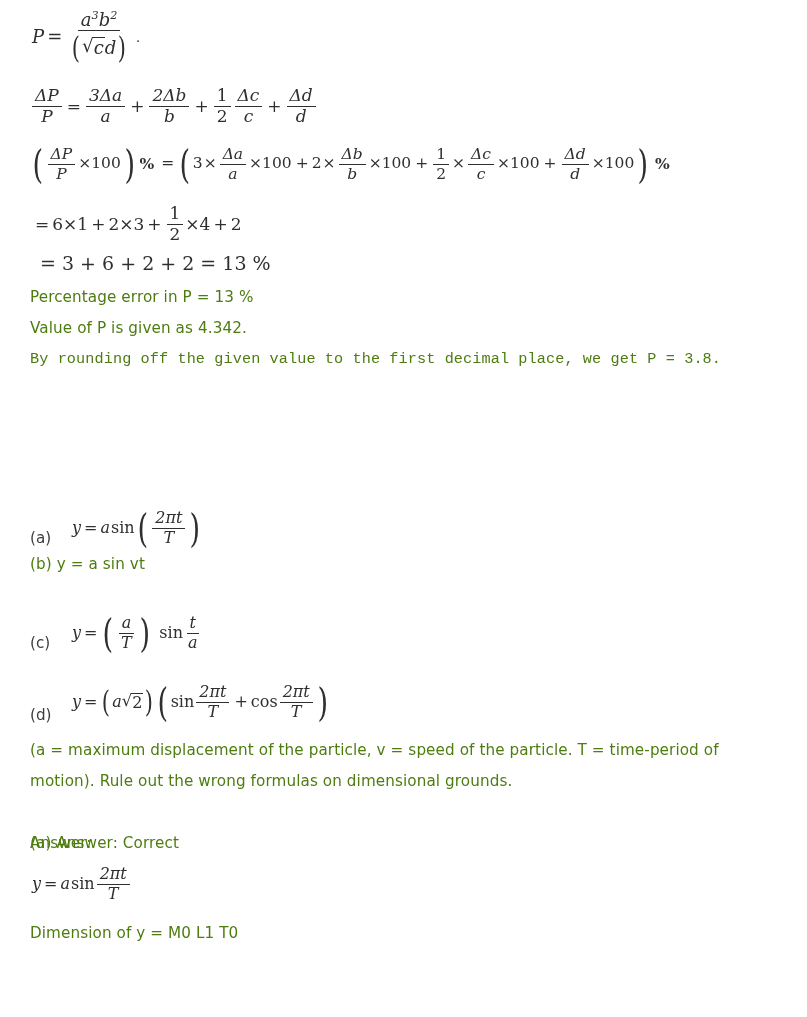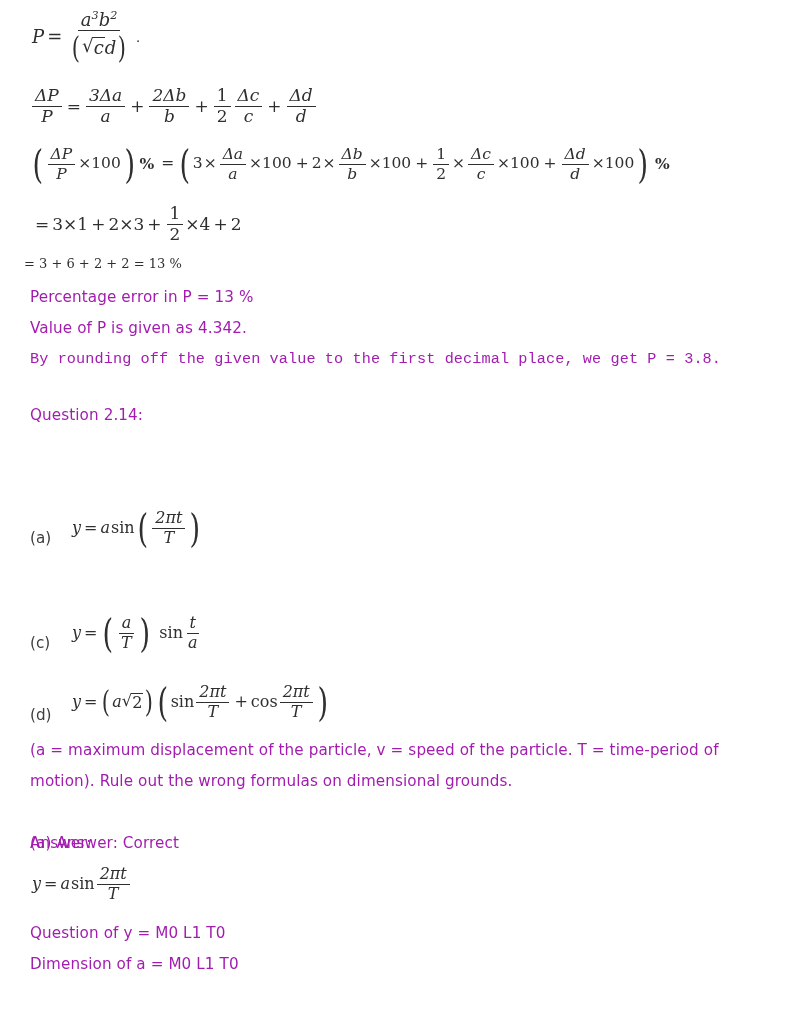--- a/index.html
+++ b/index.html
@@ -24,21 +24,21 @@
     height: 1017px;
     background: #ffffff;
   }
 
   
   .prose {
     position: absolute;
     left: 30px;
     font-size: 15.2px;
     line-height: 31px;
-    color: #a21caf;
+    color: #4d7c0f;
     letter-spacing: 0.1px;
     white-space: nowrap;
   }
   .prose.wrap {
     white-space: normal;
     width: 752px;
   }
 
   
   .math {
@@ -240,63 +240,63 @@
       </span>
       <span class="up tight">×100</span>
 
       <span class="pr">)</span>
     </span>
     <span class="pct" style="padding-left:4px;">%</span>
   </div>
 
   <div class="math" style="left:32px; top:202px; height:44px; font-size:17px;">
     <span class="op">=</span>
-    <span class="up">3×1</span>
+    <span class="up">6×1</span>
     <span class="op">+</span>
     <span class="up">2×3</span>
     <span class="op">+</span>
     <span class="frac">
       <span class="num up">1</span>
       <span class="den up">2</span>
     </span>
     <span class="up">×4</span>
     <span class="op">+</span>
     <span class="up">2</span>
   </div>
 
-  <div class="math" style="left:24px; top:250px; height:26px; font-size:13px;">
+  <div class="math" style="left:40px; top:250px; height:26px; font-size:19px;">
     <span class="up">= 3 + 6 + 2 + 2 = 13 %</span>
   </div>
 
   <div class="prose" style="top:282px;">Percentage error in P = 13 %</div>
 
   <div class="prose" style="top:313px;">Value of P is given as 4.342.</div>
 
   <div class="prose" style="top:344px;font-family:Liberation Mono, monospace;">By rounding off the given value to the first decimal place, we get P = 3.8.</div>
 
-  <div class="prose" style="top:400px;">Question 2.14:</div>
 
 
   <div class="itemlabel" style="top:523px;">(a)</div>
 
   <div class="math" style="left:72px; top:505px; height:46px; font-size:16px;">
     <span class="it">y</span>
     <span class="op">=</span>
     <span class="it">a</span>
     <span class="up" style="padding-left:1px;">sin</span>
     <span class="paren h2">
       <span class="pl">(</span>
       <span class="frac">
         <span class="num it">2πt</span>
         <span class="den it">T</span>
       </span>
       <span class="pr">)</span>
     </span>
   </div>
 
+  <div class="prose" style="top:549px;">(b) y = a sin vt</div>
 
   <div class="itemlabel" style="top:628px;">(c)</div>
 
   <div class="math" style="left:72px; top:610px; height:46px; font-size:16px;">
     <span class="it">y</span>
     <span class="op">=</span>
     <span class="paren h2">
       <span class="pl">(</span>
       <span class="frac">
         <span class="num it">a</span>
@@ -352,17 +352,16 @@
     <span class="it">y</span>
     <span class="op">=</span>
     <span class="it">a</span>
     <span class="up" style="padding-left:1px;">sin</span>
     <span class="frac">
       <span class="num it">2πt</span>
       <span class="den it">T</span>
     </span>
   </div>
 
-  <div class="prose" style="top:918px;">Question of y = M0 L1 T0</div>
-
-  <div class="prose" style="top:949px;">Dimension of a = M0 L1 T0</div>
+  <div class="prose" style="top:918px;">Dimension of y = M0 L1 T0</div>
+
 
 </div>
 
 </body></html>

